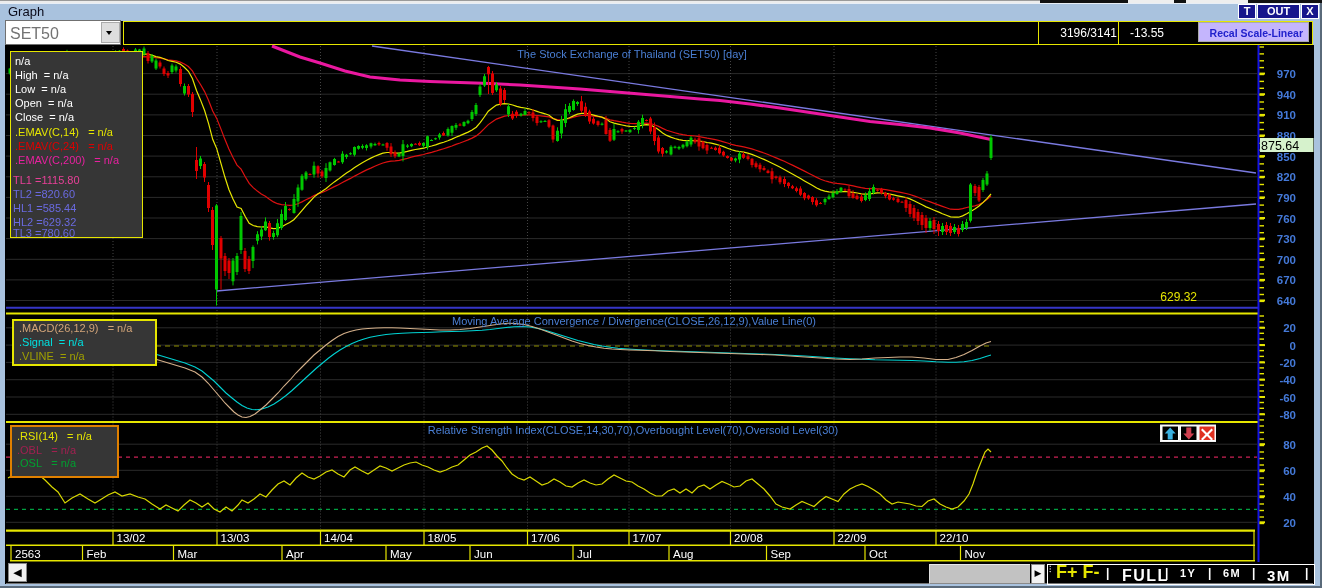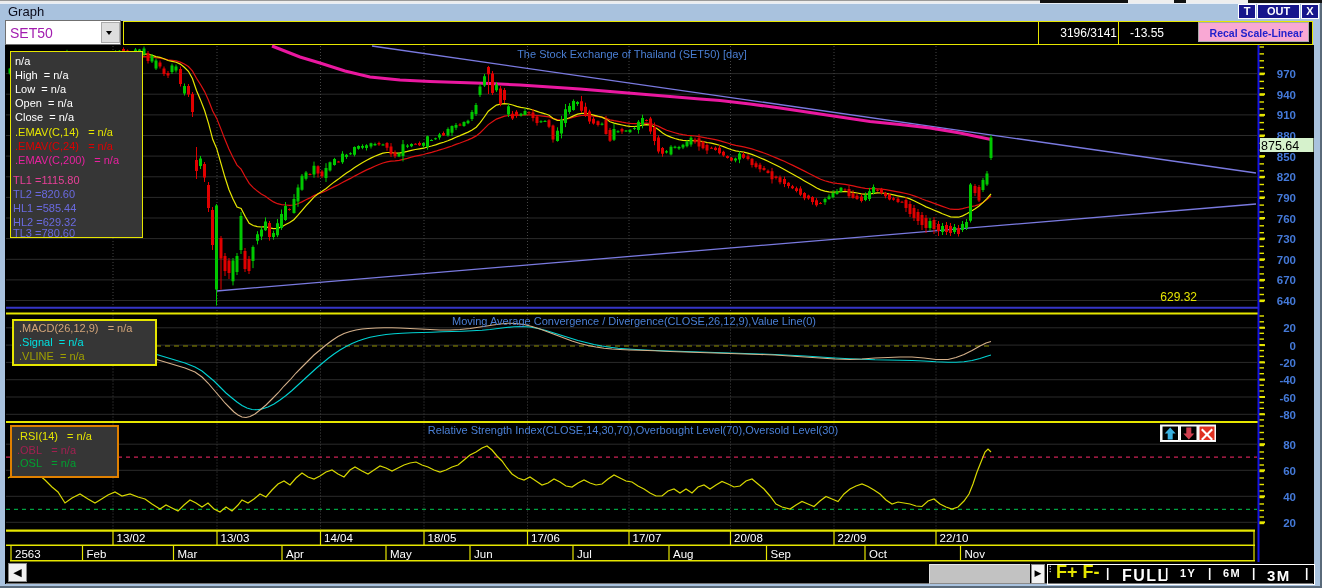--- a/index.html
+++ b/index.html
@@ -19,32 +19,32 @@
 <div class="abs" style="left:0;top:583px;width:1322px;height:5px;background:#a9c2de"></div>
 <div class="abs" style="left:1320px;top:3px;width:2px;height:585px;background:#5a6a7a"></div>
 <div class="abs" style="left:0;top:586px;width:1322px;height:2px;background:#5a6a7a"></div>
 
 <div class="abs" style="left:8px;top:4px;font-size:13px;font-weight:normal;color:#0a0a1a">Graph</div>
 <div class="abs" style="left:1238px;top:4px;width:16px;height:13px;background:#16168c;border:1px solid #fff;color:#fff;font-size:11px;font-weight:bold;text-align:center;line-height:13px">T</div>
 <div class="abs" style="left:1257px;top:4px;width:41px;height:13px;background:#16168c;border:1px solid #fff;color:#fff;font-size:11px;font-weight:bold;text-align:center;line-height:13px">OUT</div>
 <div class="abs" style="left:1301px;top:4px;width:16px;height:13px;background:#16168c;border:1px solid #fff;color:#fff;font-size:11px;font-weight:bold;text-align:center;line-height:13px">X</div>
 
 <div class="abs" style="left:5px;top:20px;width:114px;height:23px;background:#fff;border:1px solid #707070">
-  <div class="abs" style="left:4px;top:4px;font-size:14px;color:#a21caf">SET50</div>
+  <div class="abs" style="left:4px;top:4px;font-size:16px;color:#737373">SET50</div>
   <div class="abs" style="left:95px;top:1px;width:17px;height:19px;background:#ddd;border:1px solid #aaa">
     <div class="abs" style="left:4px;top:8px;width:0;height:0;border-left:3.5px solid transparent;border-right:3.5px solid transparent;border-top:4.5px solid #000"></div>
   </div>
 </div>
 
 <div class="abs" style="left:123px;top:21px;width:1188px;height:22px;background:#000;border:1px solid #e6e600">
   <div class="abs" style="left:914px;top:0;width:1px;height:22px;background:#e6e600"></div>
   <div class="abs" style="left:994px;top:0;width:1px;height:22px;background:#e6e600"></div>
   <div class="abs" style="left:893px;top:4px;width:100px;font-size:12px;color:#fff;text-align:right">3196/3141</div>
   <div class="abs" style="left:973px;top:4px;width:100px;font-size:12px;color:#fff;text-align:center">-13.55</div>
-  <div class="abs" style="left:1074px;top:0px;width:111px;height:20px;background:#f9a8d4;border:1px solid #aaa;color:#2222cc;font-size:10.5px;font-weight:bold;text-align:right;padding-right:5px;box-sizing:border-box;line-height:20px;white-space:nowrap">Recal Scale-Linear</div>
+  <div class="abs" style="left:1074px;top:0px;width:111px;height:20px;background:#c4b5fd;border:1px solid #aaa;color:#2222cc;font-size:10.5px;font-weight:bold;text-align:right;padding-right:5px;box-sizing:border-box;line-height:20px;white-space:nowrap">Recal Scale-Linear</div>
 </div>
 
 <svg width="1322" height="588" viewBox="0 0 1322 588" style="position:absolute;left:0;top:0;font-family:'Liberation Sans',sans-serif">
 <rect x="5" y="45" width="1309" height="539" fill="#000"></rect>
 <line x1="6" y1="73.6" x2="1257" y2="73.6" stroke="#2b2b2b" stroke-width="1"></line>
 <line x1="6" y1="94.2" x2="1257" y2="94.2" stroke="#2b2b2b" stroke-width="1"></line>
 <line x1="6" y1="114.9" x2="1257" y2="114.9" stroke="#2b2b2b" stroke-width="1"></line>
 <line x1="6" y1="135.5" x2="1257" y2="135.5" stroke="#2b2b2b" stroke-width="1"></line>
 <line x1="6" y1="156.1" x2="1257" y2="156.1" stroke="#2b2b2b" stroke-width="1"></line>
 <line x1="6" y1="176.8" x2="1257" y2="176.8" stroke="#2b2b2b" stroke-width="1"></line>

